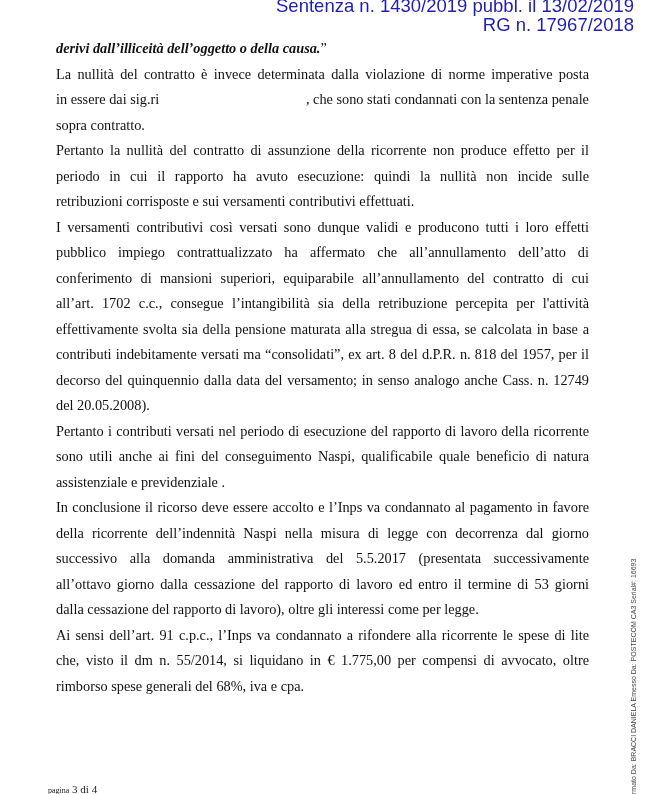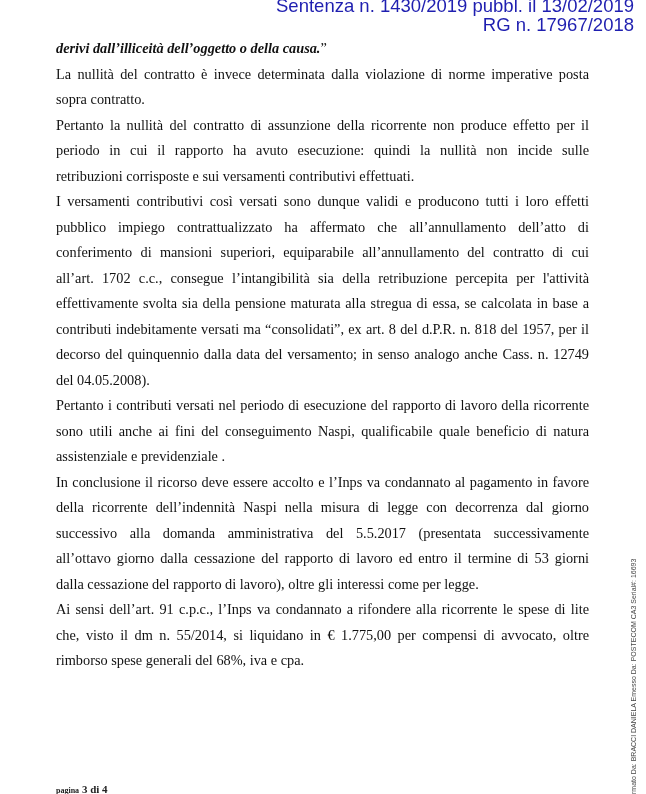--- a/index.html
+++ b/index.html
@@ -44,25 +44,24 @@
       text-align-last: justify;
       white-space: nowrap;
     }
     .line.final {
       text-align-last: left;
     }
     .italic { font-style: italic; font-weight: bold; }
     .gap { display: inline-block; width: 140px; }
     .footer {
       position: absolute;
-      left: 56px;
+      left: 48px;
       top: 783px;
       font-size: 11px;
       color: #222;
-      font-weight: bold;
     }
     .footer .small { font-size: 8px; }
     .side-stamp {
       position: absolute;
       left: 630px;
       top: 794px;
       transform-origin: left top;
       transform: rotate(-90deg);
       font-family: "Liberation Sans", sans-serif;
       font-size: 7px;
@@ -81,38 +80,43 @@
 
 <div class="body-text">
 
   <div class="p">
     <span class="line final"><span class="italic">derivi dall’illiceità dell’oggetto o della causa.</span><span>”</span></span>
   </div>
 
 
   <div class="p">
     <span class="line">La nullità del contratto è invece determinata dalla violazione di norme imperative posta</span>
+    <span class="line" style="text-align-last: left; display:flex; justify-content: space-between;">
+        <span>in essere dai sig.ri</span>
+        <span class="gap"></span>
+        <span>, che sono stati condannati con la sentenza penale</span>
+      </span>
     <span class="line final">sopra contratto.</span>
   </div>
 
   <div class="p">
     <span class="line">Pertanto la nullità del contratto di assunzione della ricorrente non produce effetto per il</span>
     <span class="line">periodo in cui il rapporto ha avuto esecuzione: quindi la nullità non incide sulle</span>
     <span class="line final">retribuzioni corrisposte e sui versamenti contributivi effettuati.</span>
   </div>
 
   <div class="p">
     <span class="line">I versamenti contributivi così versati sono dunque validi e producono tutti i loro effetti</span>
     <span class="line">pubblico impiego contrattualizzato ha affermato che all’annullamento dell’atto di</span>
     <span class="line">conferimento di mansioni superiori, equiparabile all’annullamento del contratto di cui</span>
     <span class="line">all’art. 1702 c.c., consegue l’intangibilità sia della retribuzione percepita per l'attività</span>
     <span class="line">effettivamente svolta sia della pensione maturata alla stregua di essa, se calcolata in base a</span>
     <span class="line">contributi indebitamente versati ma “consolidati”, ex art. 8 del d.P.R. n. 818 del 1957, per il</span>
     <span class="line">decorso del quinquennio dalla data del versamento; in senso analogo anche Cass. n. 12749</span>
-    <span class="line final">del 04.05.2008).</span>
+    <span class="line final">del 20.05.2008).</span>
   </div>
 
   <div class="p">
     <span class="line">Pertanto  i contributi versati nel periodo di esecuzione del rapporto di lavoro della ricorrente</span>
     <span class="line">sono utili anche ai fini del conseguimento Naspi, qualificabile quale beneficio di natura</span>
     <span class="line final">assistenziale e previdenziale .</span>
   </div>
 
   <div class="p">
     <span class="line">In conclusione il ricorso deve essere accolto e l’Inps va condannato al pagamento in favore</span>

